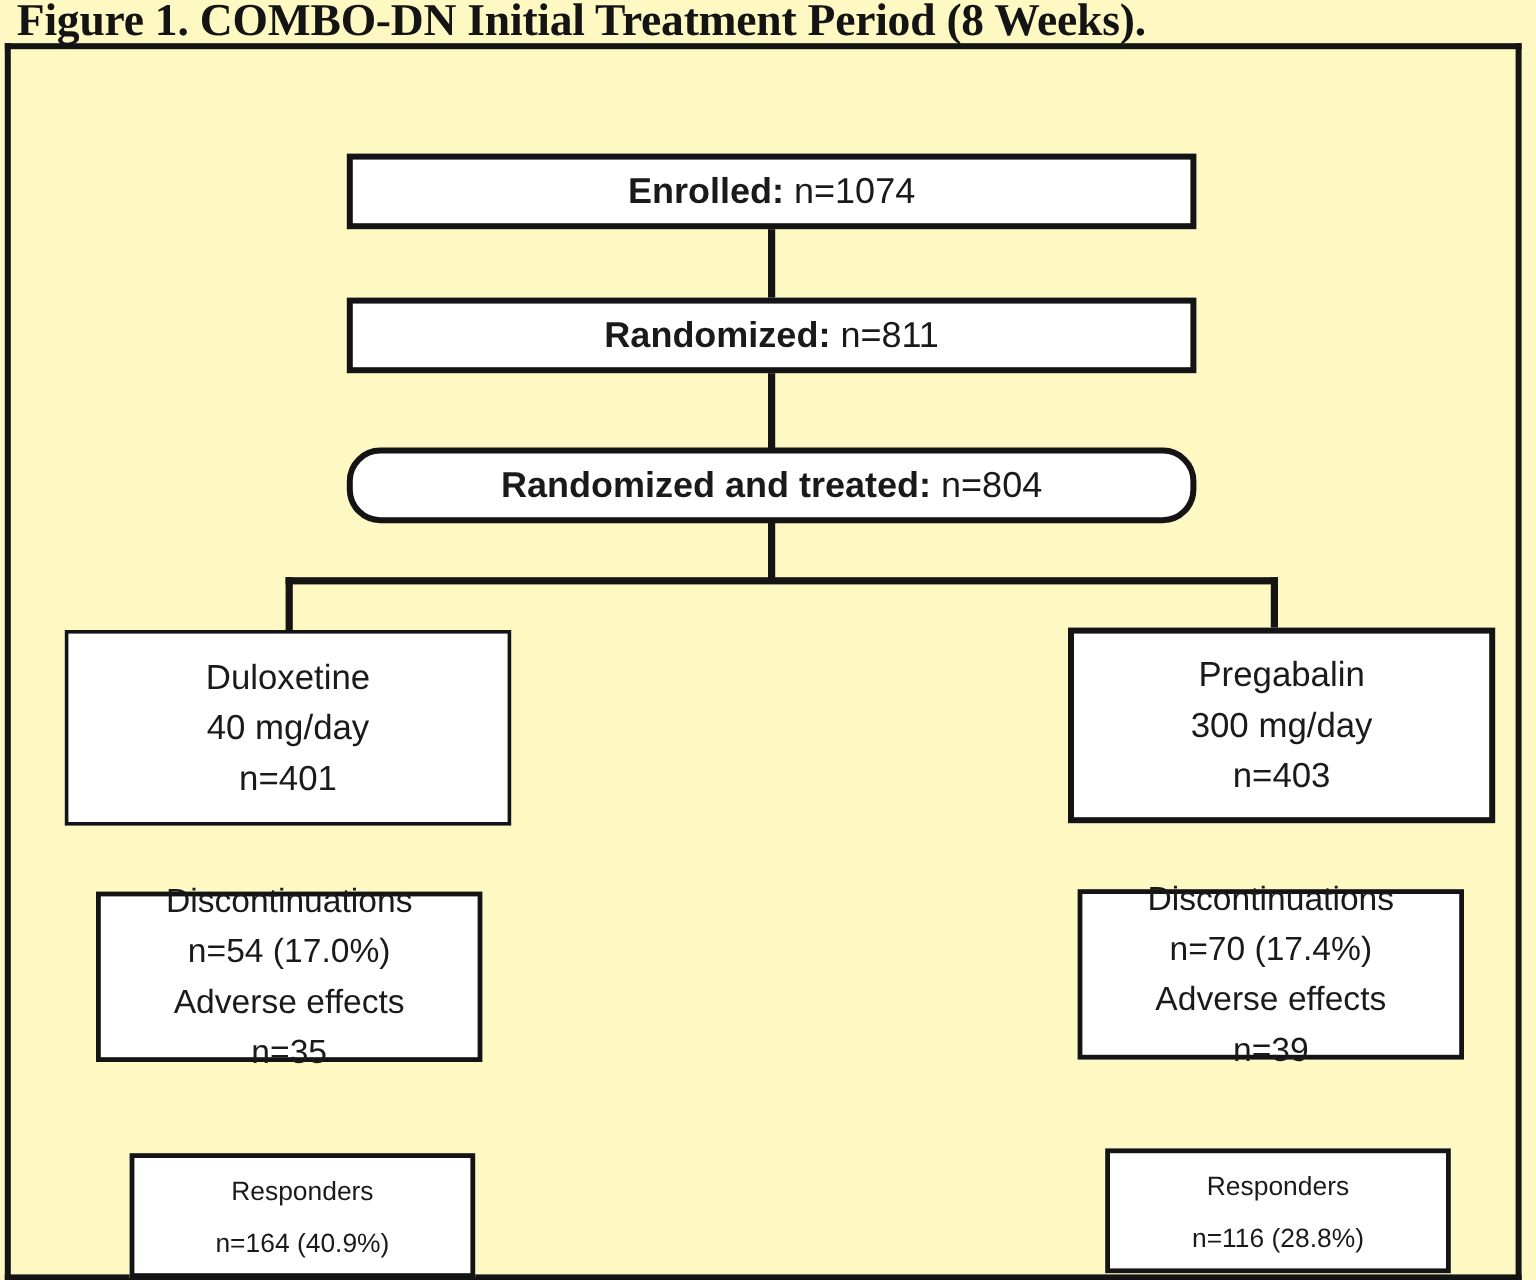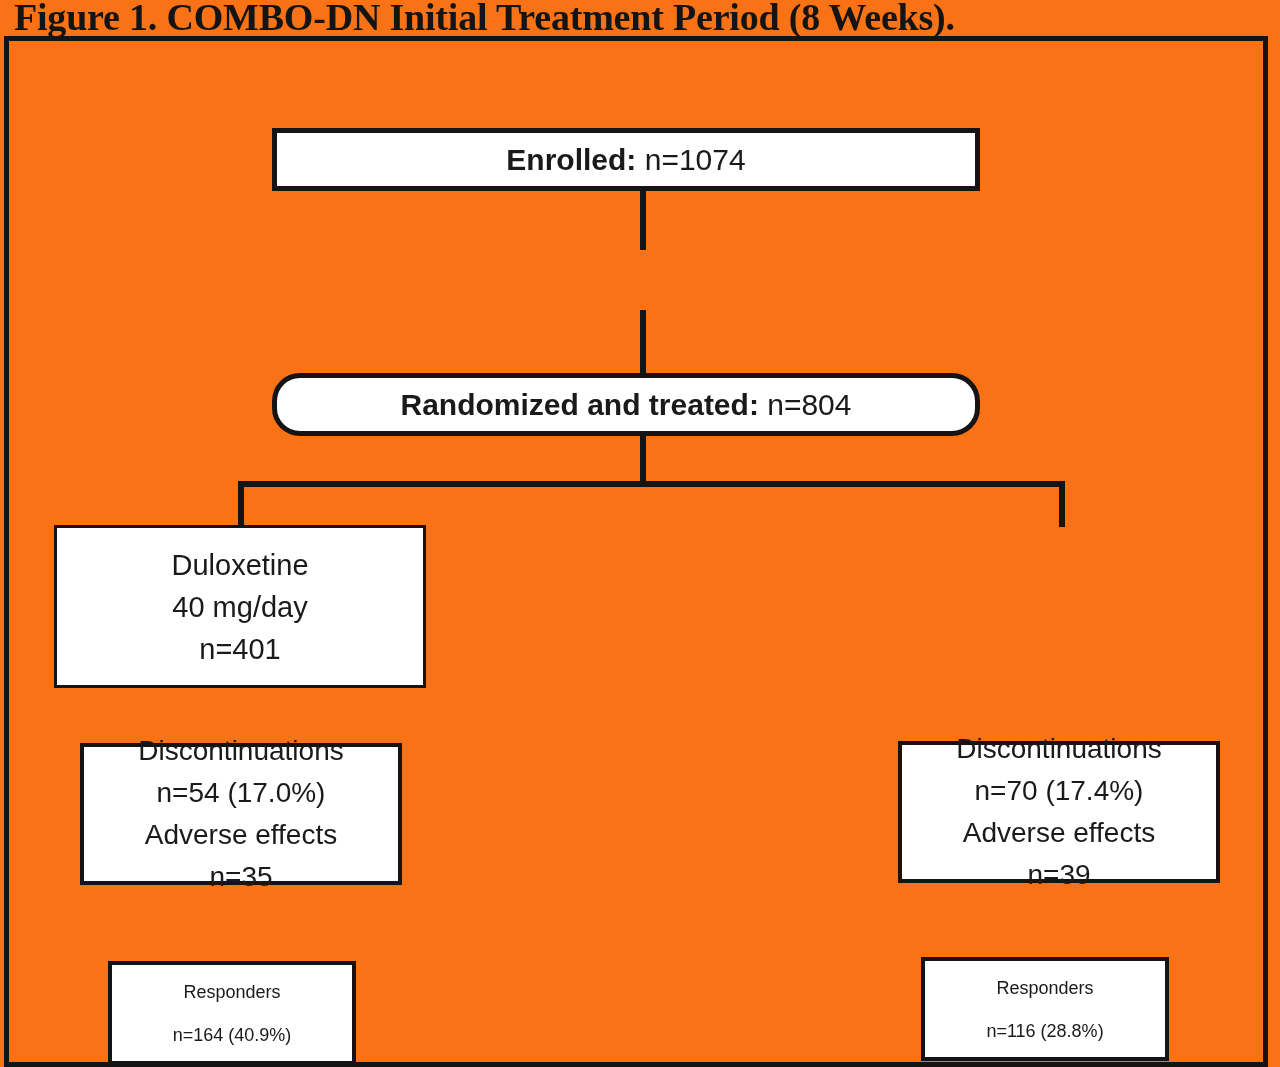--- a/index.html
+++ b/index.html
@@ -11,21 +11,21 @@
   body {
     font-family: "Liberation Sans", sans-serif;
     -webkit-font-smoothing: antialiased;
   }
 
   #figure-root {
     position: relative;
     width: 1280px;
     height: 1067px;
     overflow: hidden;
-    background: #f97316;
+    background: #fef9c3;
     color: #1a1a1a;
   }
 
   
   .fig-title {
     position: absolute;
     left: 14px;
     top: -6px;
     width: 1258px;
     font-family: "Liberation Serif", serif;
@@ -60,21 +60,21 @@
     align-items: center;
     justify-content: center;
     text-align: center;
     color: #1a1a1a;
     z-index: 4;
   }
   .node .line { display: block; white-space: nowrap; }
 
   
   .node-top {
-    left: 272px;
+    left: 289px;
     width: 708px;
     height: 63px;
     font-size: 30px;
     line-height: 34px;
   }
   .node-top .strong { font-weight: bold; }
 
   #node-enrolled   { top: 128px; }
   #node-randomized { top: 248px; }
   #node-treated    { top: 373px; border-radius: 28px; }
@@ -104,24 +104,24 @@
     line-height: 42px;
     height: 142px;
     width: 322px;
     border-width: 4px;
   }
   #node-disc-left  { left: 80px;  top: 743px; }
   #node-disc-right { left: 898px; top: 741px; }
 
   
   .node-resp {
-    font-size: 18px;
+    font-size: 22px;
     line-height: 43px;
     height: 104px;
-    width: 248px;
+    width: 288px;
     border-width: 4px;
     justify-content: flex-start;
     padding-top: 6px;
   }
   #node-resp-left  { left: 108px; top: 961px; }
   #node-resp-right { left: 921px; top: 957px; }
 
   
   .conn {
     position: absolute;
@@ -157,31 +157,39 @@
   <div class="conn" id="conn-randomized-treated"></div>
   <div class="conn" id="conn-treated-stem"></div>
   <div class="conn" id="conn-split-bar"></div>
   <div class="conn" id="conn-drop-left"></div>
   <div class="conn" id="conn-drop-right"></div>
 
   <div class="node node-top" id="node-enrolled">
     <span class="line"><span class="strong">Enrolled:</span> <span>n=1074</span></span>
   </div>
 
+  <div class="node node-top" id="node-randomized">
+    <span class="line"><span class="strong">Randomized:</span> <span>n=811</span></span>
+  </div>
 
   <div class="node node-top" id="node-treated">
     <span class="line"><span class="strong">Randomized and treated:</span> <span>n=804</span></span>
   </div>
 
   <div class="node node-arm" id="node-duloxetine">
     <span class="line">Duloxetine</span>
     <span class="line">40 mg/day</span>
     <span class="line">n=401</span>
   </div>
 
+  <div class="node node-arm" id="node-pregabalin">
+    <span class="line">Pregabalin</span>
+    <span class="line">300 mg/day</span>
+    <span class="line">n=403</span>
+  </div>
 
   <div class="node node-disc" id="node-disc-left">
     <span class="line">Discontinuations</span>
     <span class="line">n=54 (17.0%)</span>
     <span class="line">Adverse effects</span>
     <span class="line">n=35</span>
   </div>
 
   <div class="node node-disc" id="node-disc-right">
     <span class="line">Discontinuations</span>

